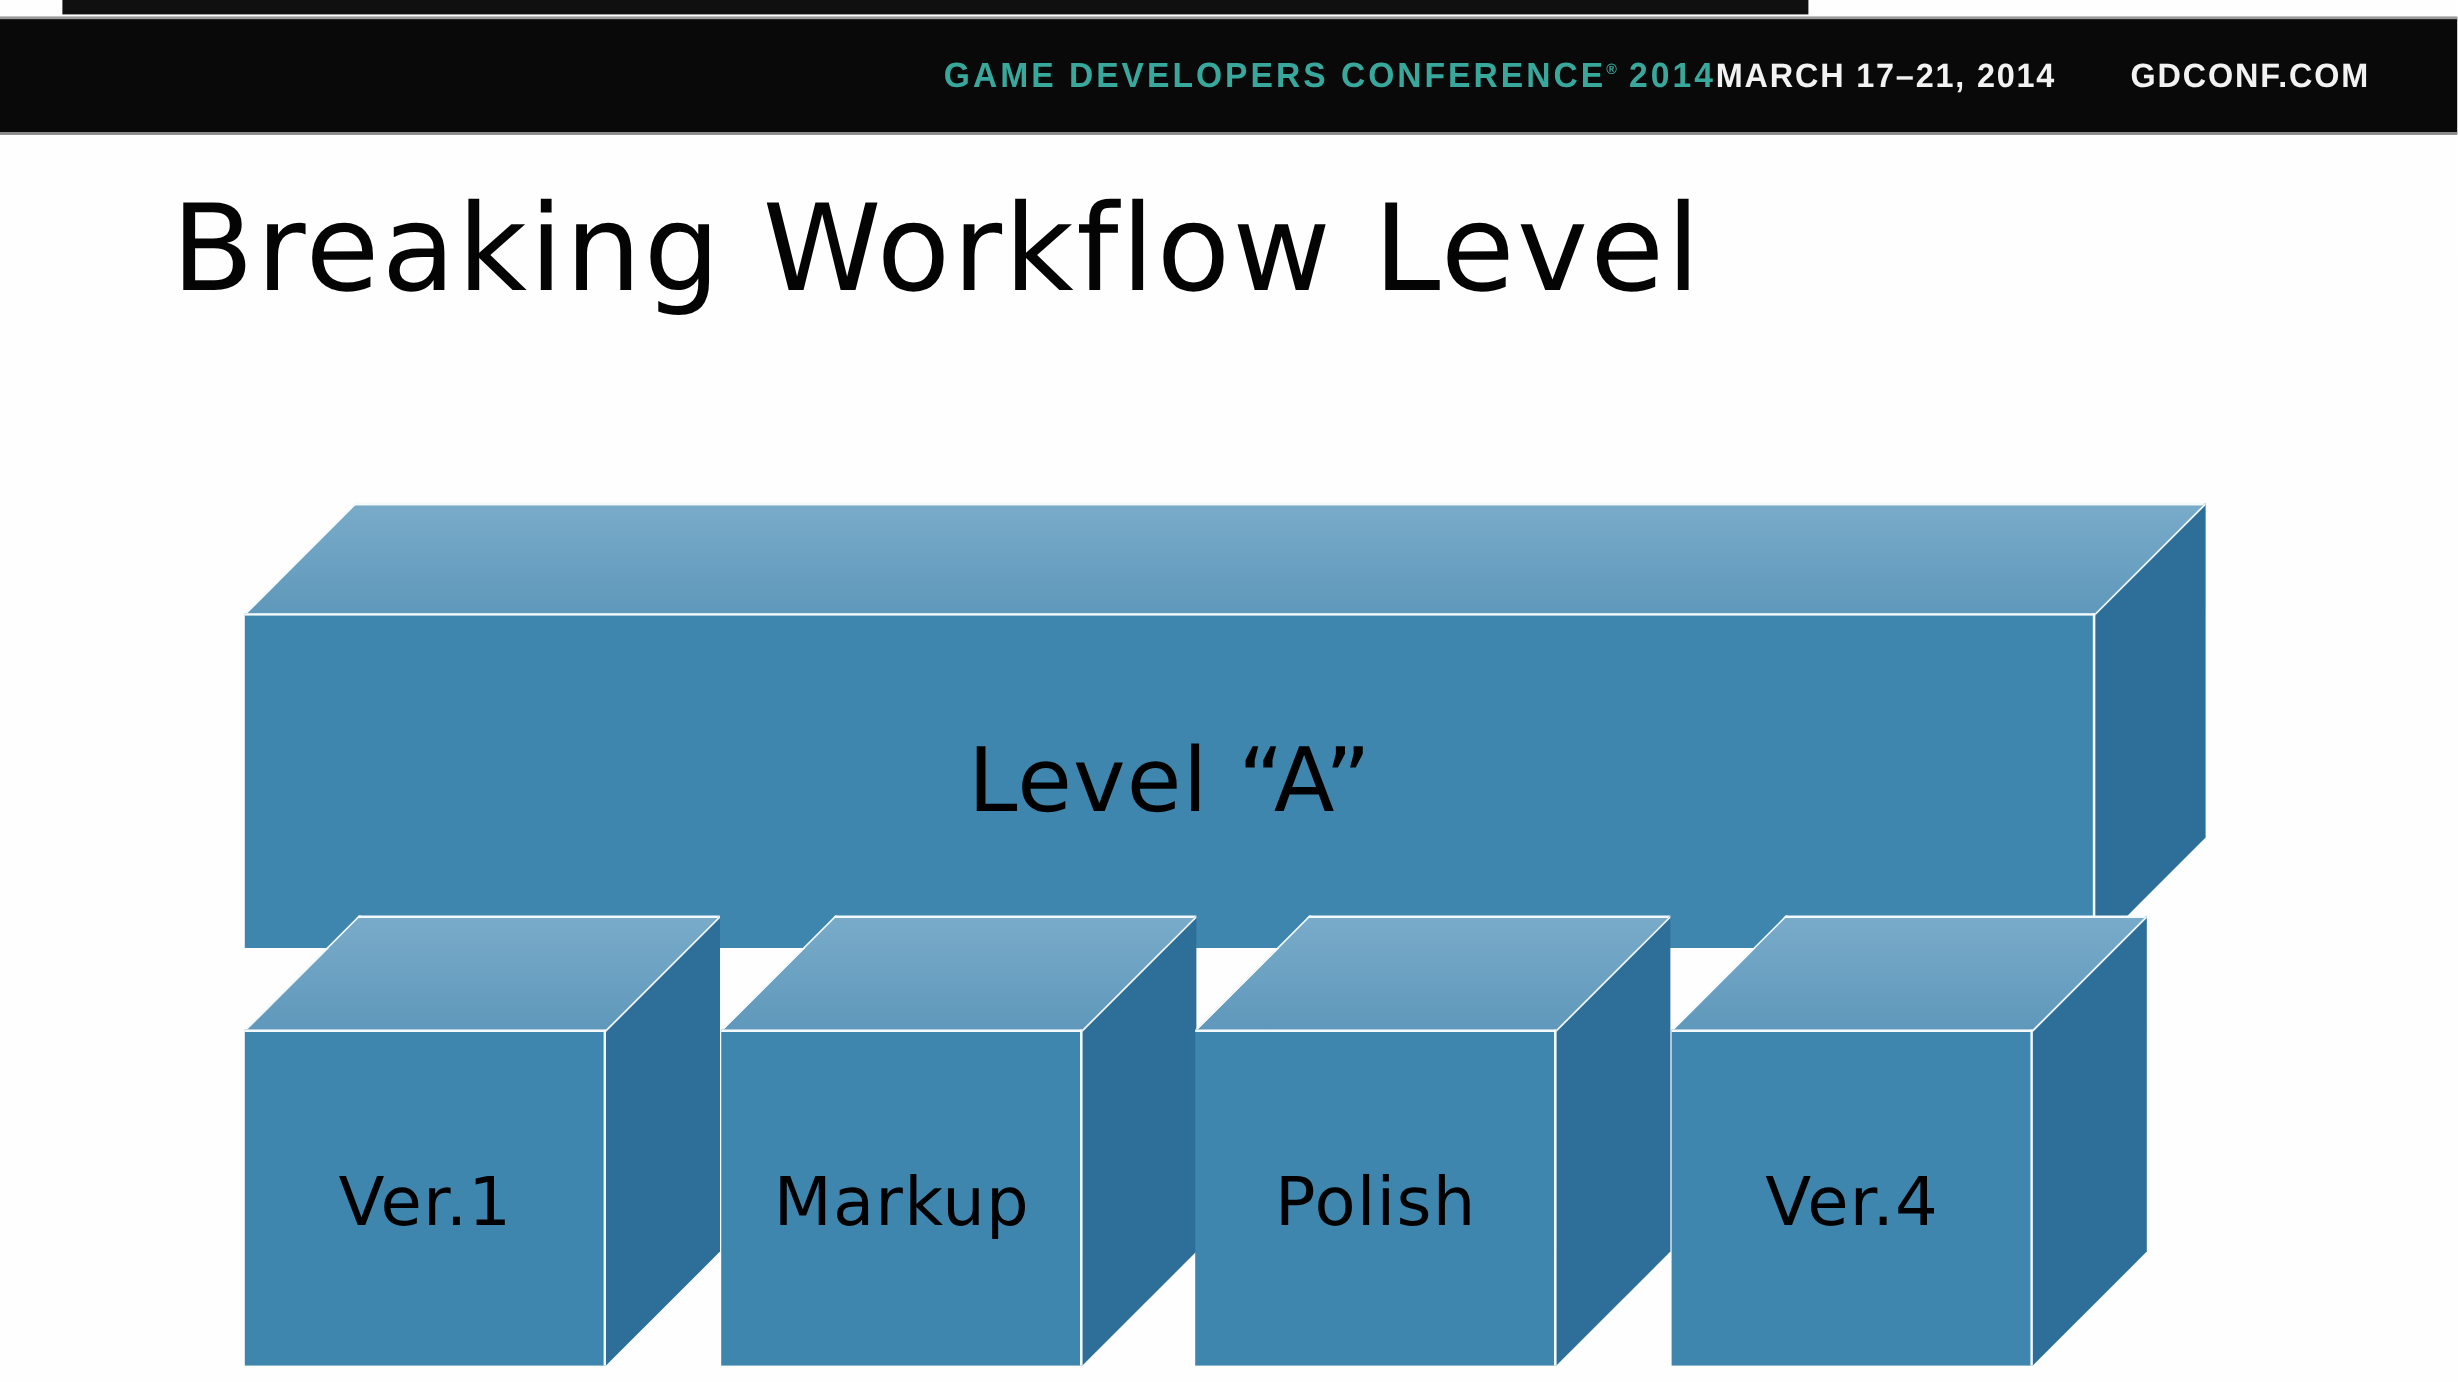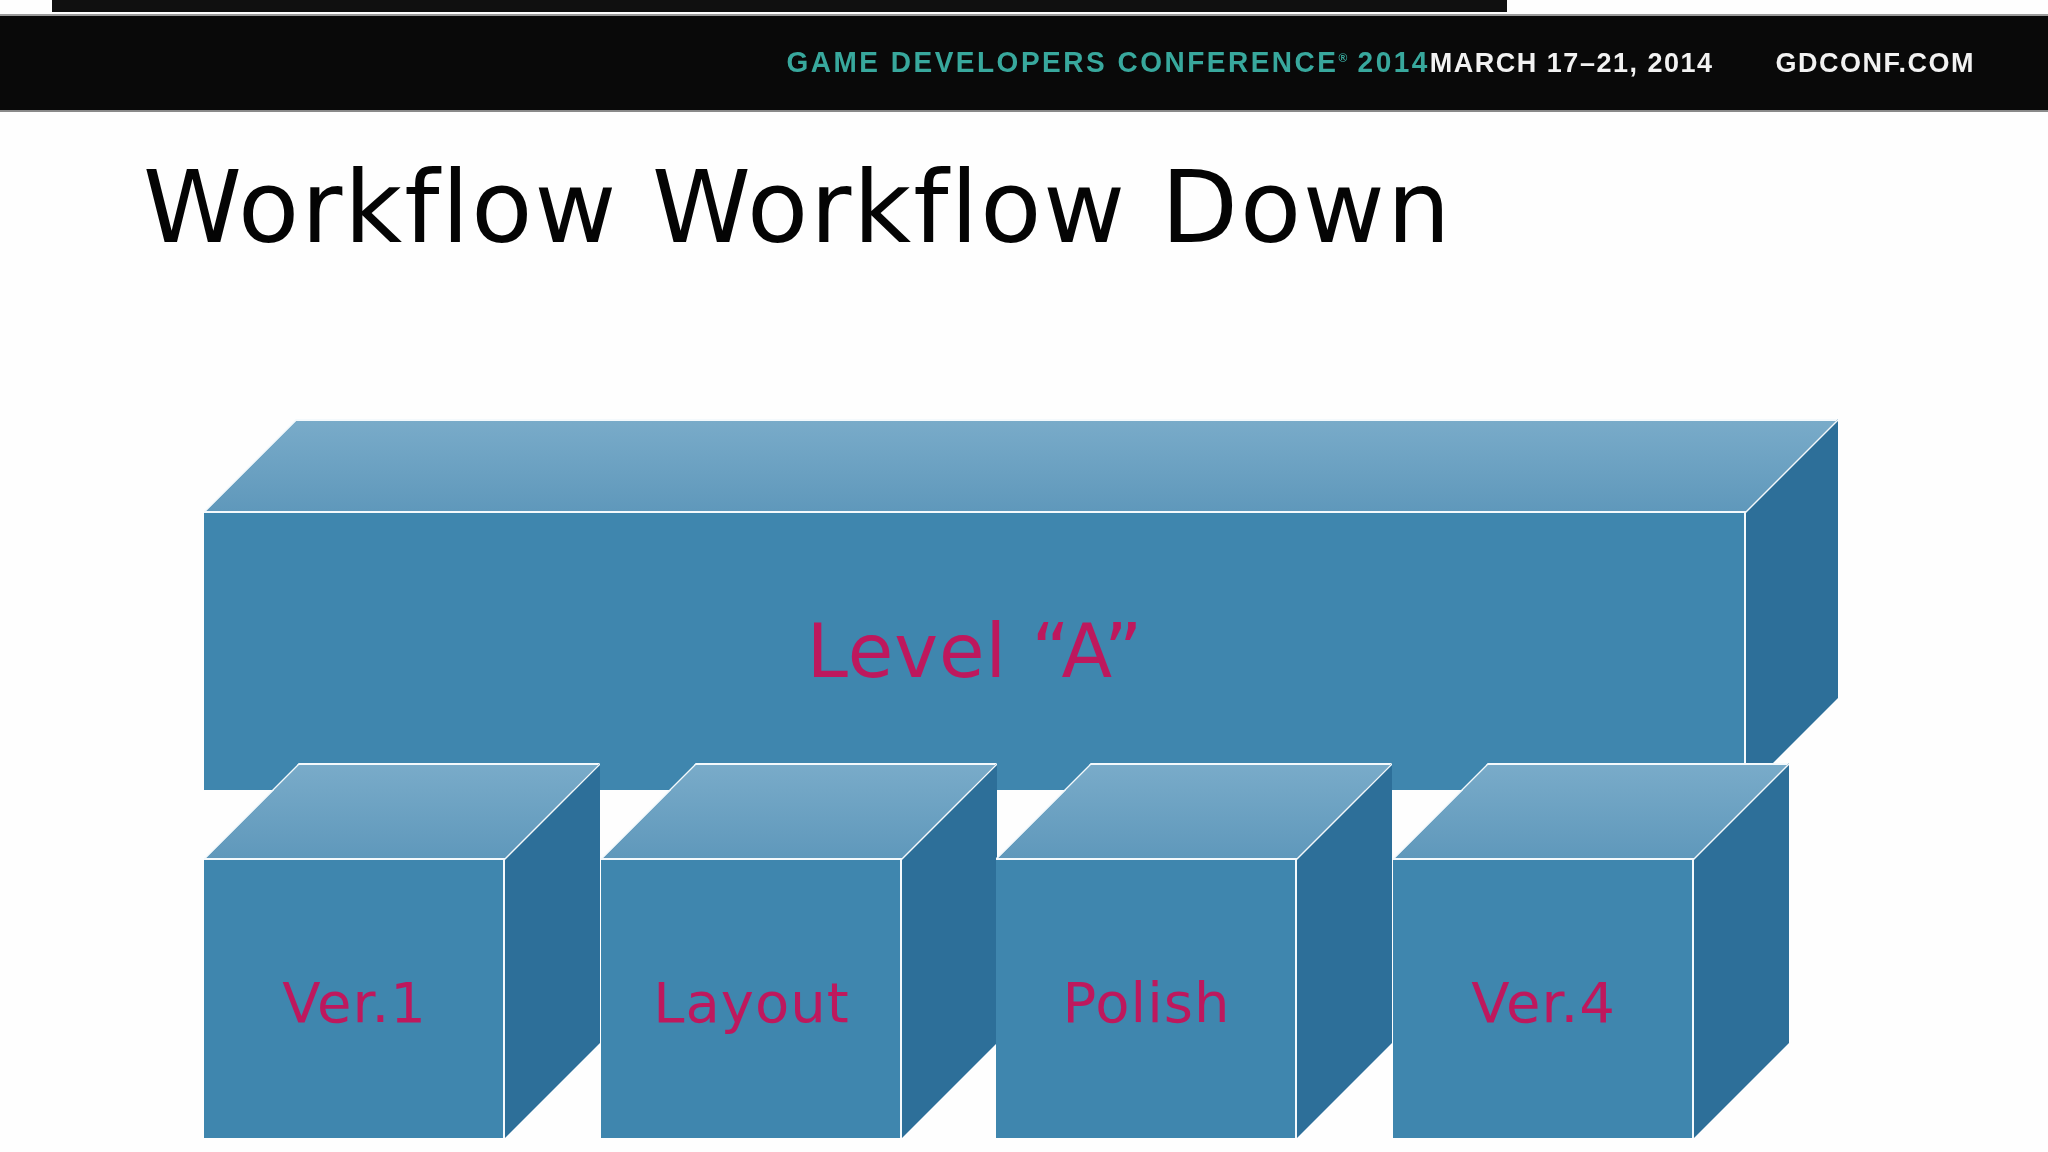--- a/index.html
+++ b/index.html
@@ -54,21 +54,21 @@
     border-left:2px solid var(--edge,#fff);
   }
   .face.side{
     background:var(--side,#2d6f99);
     transform:skewY(-45deg);transform-origin:0 0;
     border-top:2px solid var(--edge,#fff);
   }
   .box-label{
     position:absolute;display:flex;flex-direction:column;
     align-items:center;justify-content:center;
-    color:#be185d;text-align:center;
+    color:#000000;text-align:center;
   }
   .level-label{font-size:74px;letter-spacing:1px;}
   .cube-label{font-size:56px;line-height:80px;padding-top:10px;letter-spacing:1px;}
 
   
   .level-top  {left:204px;top:419px;width:1542px;height:92px;}
   .level-side {left:1746px;top:511px;width:92px;height:279px;}
   .level-front{left:204px;top:511px;width:1542px;height:279px;}
   .level-label{left:204px;top:511px;width:1542px;height:279px;}
 
@@ -93,21 +93,21 @@
   <div class="header-bar">
     <div class="gdc-logo">
       <span>GAME DEVELOPERS CONFERENCE</span><sup>®</sup><span> 2014</span>
     </div>
     <div class="header-right">
       <span>MARCH 17–21, 2014</span>
       <span>GDCONF.COM</span>
     </div>
   </div>
 
-  <h1 class="slide-title">Workflow Workflow Down</h1>
+  <h1 class="slide-title">Breaking Workflow Level</h1>
 
   <div class="diagram">
 
     <div>
       <div class="face top level-top"></div>
       <div class="face side level-side"></div>
       <div class="face front level-front"></div>
       <div class="box-label level-label">Level “A”</div>
     </div>
 
@@ -118,21 +118,21 @@
       <div class="box-label cube-label">
         <span>Ver.1</span>
       </div>
     </div>
 
     <div class="c2">
       <div class="face top cube-top"></div>
       <div class="face side cube-side"></div>
       <div class="face front cube-front"></div>
       <div class="box-label cube-label">
-        <span>Layout</span>
+        <span>Markup</span>
       </div>
     </div>
 
     <div class="c3">
       <div class="face top cube-top"></div>
       <div class="face side cube-side"></div>
       <div class="face front cube-front"></div>
       <div class="box-label cube-label">
         <span>Polish</span>
       </div>

